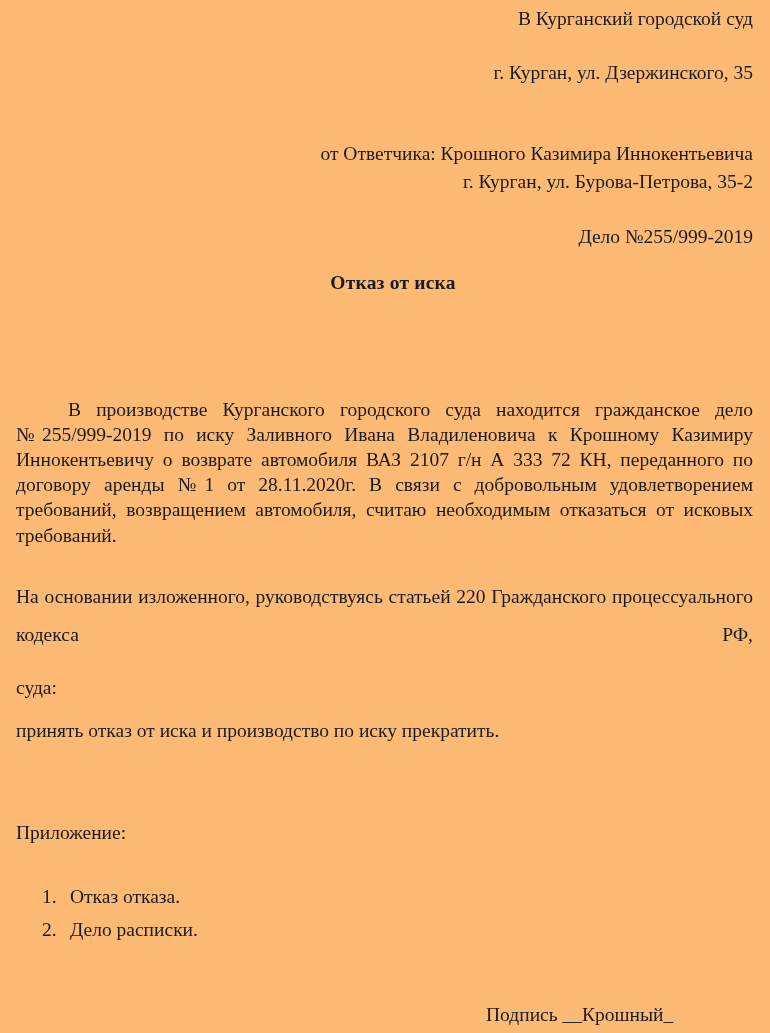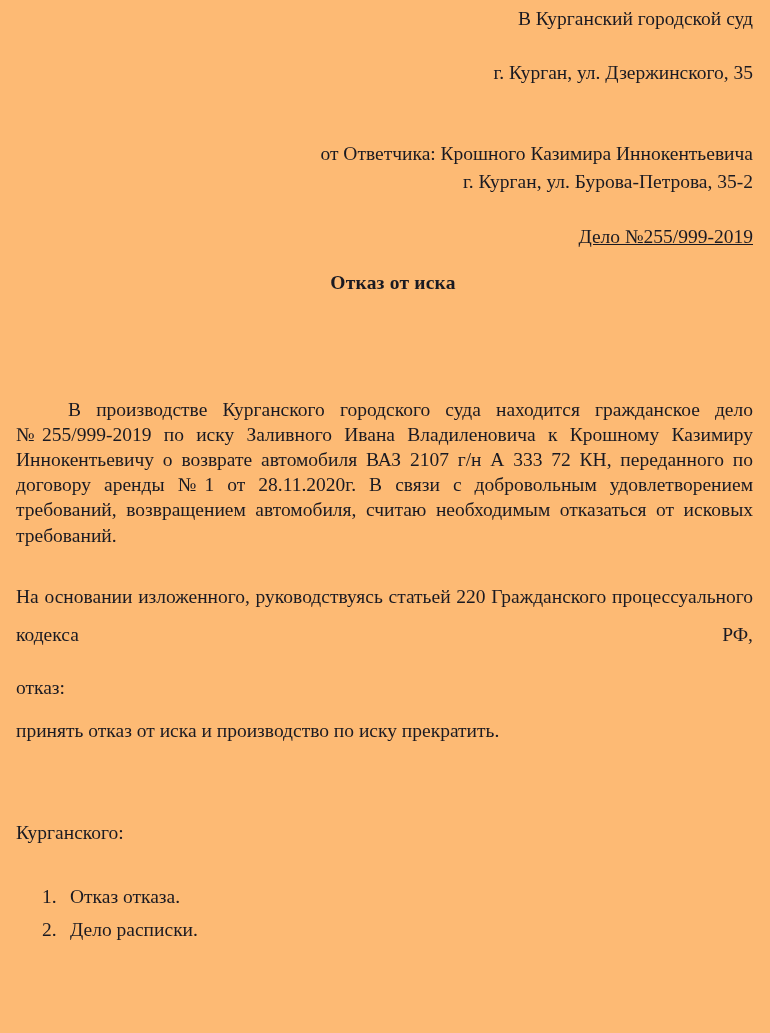--- a/index.html
+++ b/index.html
@@ -41,21 +41,21 @@
   .ln.left {
     left: 16px;
     text-align: left;
   }
 
   
   #court-name      { top: 6px; }
   #court-address   { top: 60px; }
   #applicant-name  { top: 141px; }
   #applicant-addr  { top: 169px; }
-  #case-number     { top: 224px; text-decoration: underline; }
+  #case-number     { top: 224px; }
 
   
   #doc-title {
     position: absolute;
     top: 272px;
     left: 0;
     width: 770px;
     text-align: center;
     font-size: 19.5px;
     font-weight: bold;
@@ -158,37 +158,38 @@
 
   <div id="doc-title">
     <span>Отказ от иска</span>
   </div>
 
   <div>
     <p class="para" id="body-paragraph">В производстве Курганского городского суда находится гражданское дело №255/999-2019 по иску Заливного Ивана Владиленовича к Крошному Казимиру Иннокентьевичу о возврате автомобиля ВАЗ 2107 г/н А 333 72 КН, переданного по договору аренды №1 от 28.11.2020г. В связи с добровольным удовлетворением требований, возвращением автомобиля, считаю необходимым отказаться от исковых требований.</p>
 
     <p class="para" id="legal-basis">На основании изложенного, руководствуясь статьей 220 Гражданского процессуального кодекса РФ,</p>
 
-    <div class="ln left" id="request-lead">отказ:</div>
+    <div class="ln left" id="request-lead">суда:</div>
 
     <div class="ln left" id="request-body">принять отказ от иска и производство по иску прекратить.</div>
   </div>
 
   <div>
-    <div class="ln left" id="attach-heading">Курганского:</div>
+    <div class="ln left" id="attach-heading">Приложение:</div>
 
     <ul id="attachments-list">
       <li>
         <span class="num">1.</span>
         <span>Отказ отказа.</span>
       </li>
       <li>
         <span class="num">2.</span>
         <span>Дело расписки.</span>
       </li>
     </ul>
   </div>
 
   <div id="footer-row">
 
+    <span id="signature-line">Подпись __Крошный_</span>
   </div>
 
 </div>
 
 </body></html>

